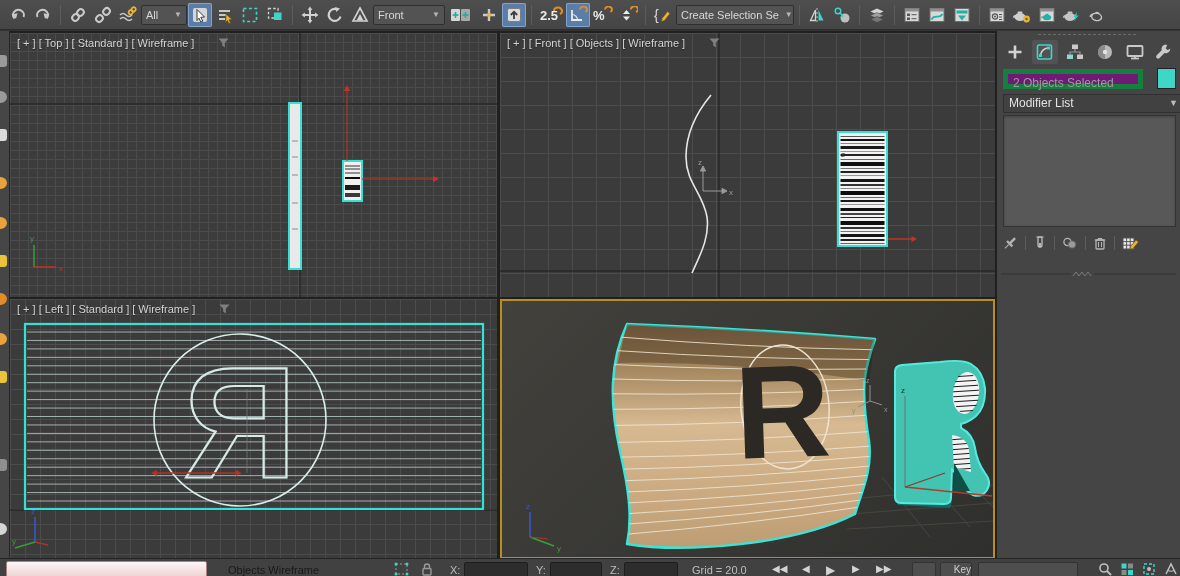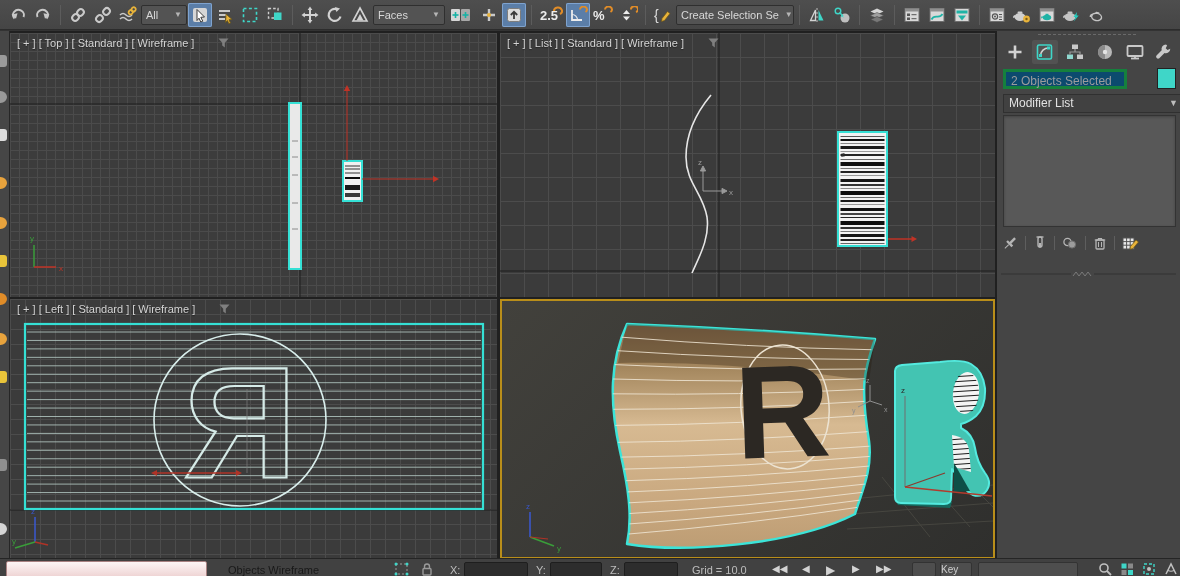--- a/index.html
+++ b/index.html
@@ -40,22 +40,22 @@
     display:flex; align-items:center; gap:24px; z-index:5; text-shadow:0 1px 1px rgba(0,0,0,.4); }
   .vp svg.scene { position:absolute; left:0; top:0; }
   #vp-persp { border:2px solid #b98e1a; background:linear-gradient(135deg,#42413c,#2f2f2d); }
 
   
   #panel { position:absolute; left:997px; top:31px; width:183px; height:527px; background:#454545; }
   #panel .grip { position:absolute; left:40px; top:2px; width:100px; height:3px;
     background-image:radial-gradient(#6a6a6a 1px,transparent 1.2px); background-size:5px 3px; }
   .ptab { position:absolute; top:9px; width:26px; height:24px; display:flex; align-items:center; justify-content:center; border-radius:2px; }
   .ptab.sel { background:#525252; }
-  #namefield { position:absolute; left:6px; top:38px; width:124px; height:20px; background:#0c4a6e;
-    border:3px solid #15803d; color:#9c9c9c; font-size:12px; line-height:18px; padding:0 5px; }
+  #namefield { position:absolute; left:6px; top:38px; width:140px; height:20px; background:#701a75;
+    border:5px solid #15803d; color:#9c9c9c; font-size:12px; line-height:18px; padding:0 5px; }
   #swatch { position:absolute; left:160px; top:37px; width:19px; height:21px; background:#3fd6c8;
     border:1px solid #222; }
   #modlist { position:absolute; left:6px; top:63px; width:181px; height:19px; background:#414141;
     border:1px solid #303030; color:#e2e2e2; font-size:12px; line-height:17px; padding:0 5px; }
   #modlist .car { float:right; color:#bdbdbd; font-size:9px; }
   #stackbox { position:absolute; left:6px; top:84px; width:173px; height:112px; background:#585858;
     border:1px solid #333; box-shadow:inset 0 1px 3px rgba(0,0,0,.25); }
   #stackbtns { position:absolute; left:4px; top:201px; width:176px; height:22px;
     display:flex; align-items:center; gap:2px; }
   .sb-sep { width:1px; height:14px; background:#2e2e2e; border-right:1px solid #5e5e5e; margin:0 4px; }
@@ -63,21 +63,21 @@
 
   
   #statusbar { position:absolute; left:0; top:558px; width:1180px; height:18px;
     background:#414141; border-top:1px solid #252525; font-size:11px; color:#c7c7c7; }
   #listener { position:absolute; left:6px; top:2px; width:201px; height:16px; border-radius:2px 2px 0 0;
     background:linear-gradient(#fdf6f6,#efd5d5); border:1px solid #a98383; }
   #prompt { position:absolute; left:228px; top:5px; color:#191919; font-size:11px; }
   .sb-box { position:absolute; top:3px; height:15px; background:#2d2d2d; border:1px solid #1e1e1e; border-radius:2px; }
   .sb-lbl { position:absolute; top:5px; color:#bdbdbd; }
   .sb-btn { position:absolute; top:3px; height:15px; background:#4e4e4e; border:1px solid #333;
-    border-radius:2px; color:#cfcfcf; font-size:10px; text-align:left; line-height:14px; }
+    border-radius:2px; color:#cfcfcf; font-size:10px; text-align:right; line-height:14px; }
   .pb { position:absolute; top:4px; color:#d3d3d3; font-size:10px; }
 
   svg text { font-family:"Liberation Sans",sans-serif; }
 </style>
 </head>
 <body>
 
 <div id="toolbar">
   <div class="tb-btn">
     <svg width="18" height="18">
@@ -174,21 +174,21 @@
         <path d="M9 1 l5 1.5 -3.6 3.6 z" fill="#d2d2d2"></path>
       </svg>
   </div>
   <div class="tb-btn">
     <svg width="18" height="18">
         <path d="M9 2 L16 15 H2 Z" fill="none" stroke="#d2d2d2" stroke-width="1.6"></path>
         <path d="M9 8 L12.5 14.5 H5.5 Z" fill="#d2d2d2"></path>
       </svg>
   </div>
   <div class="tb-dd" style="width:72px">
-    <span>Faces</span>
+    <span>Front</span>
       <span class="car">▼</span>
   </div>
   <div class="tb-btn" style="width:30px">
     <svg width="24" height="18">
         <rect x="2" y="3" width="9" height="12" rx="1" fill="#d6d6d6"></rect>
         <rect x="12" y="3" width="9" height="12" rx="1" fill="#a8a8a8"></rect>
         <g stroke="#16b2a5" stroke-width="1.6">
           <line x1="6.5" y1="6" x2="6.5" y2="12"></line>
           <line x1="3.5" y1="9" x2="9.5" y2="9"></line>
           <line x1="16.5" y1="6" x2="16.5" y2="12"></line>
@@ -403,21 +403,21 @@
         <line x1="24" y1="234" x2="24" y2="212" stroke="#3a9d3a" stroke-width="1.5"></line>
         <line x1="24" y1="234" x2="46" y2="234" stroke="#c03326" stroke-width="1.5"></line>
         <text x="20" y="208" font-size="8" fill="#3a9d3a">y</text>
         <text x="49" y="238" font-size="8" fill="#c03326">x</text>
       </g>
     </svg>
   </div>
 
   <div class="vp grid-med" id="vp-front" style="left:490px;top:2px;width:495px;height:264px">
     <div class="vp-label">
-      <span>[ + ] [ List ] [ Standard ] [ Wireframe ]</span>
+      <span>[ + ] [ Front ] [ Objects ] [ Wireframe ]</span>
       <svg width="11" height="10">
           <path d="M0.5 0.5 H10.5 L6.8 4.8 V9.5 L4.2 7.6 V4.8 Z" fill="#7f7f7f"></path>
         </svg>
     </div>
     <svg class="scene" width="495" height="264">
       <line x1="219" y1="0" x2="219" y2="264" stroke="#1e1e1e"></line>
       <line x1="0" y1="238" x2="495" y2="238" stroke="#1e1e1e"></line>
 
       <path d="M211 62 C196 80 186 102 186 124 C186 150 203 160 207 184 C210 205 199 224 192 240" fill="none" stroke="#e6e6e6" stroke-width="1.6"></path>
 
@@ -742,21 +742,21 @@
       <path d="M4.5 6.5 V4.5 a2.5 2.5 0 0 1 5 0 V6.5" fill="none" stroke="#9a9a9a" stroke-width="1.4"></path>
     </svg>
 
   <span class="sb-lbl" style="left:450px">X:</span>
   <div class="sb-box" style="left:464px;width:64px"></div>
   <span class="sb-lbl" style="left:536px">Y:</span>
   <div class="sb-box" style="left:550px;width:52px"></div>
   <span class="sb-lbl" style="left:610px">Z:</span>
   <div class="sb-box" style="left:624px;width:54px"></div>
 
-  <span class="sb-lbl" style="left:692px">Grid = 10.0</span>
+  <span class="sb-lbl" style="left:692px">Grid = 20.0</span>
 
   <span class="pb" style="left:772px">◀◀</span>
   <span class="pb" style="left:802px">◀</span>
   <span class="pb" style="left:826px;font-size:12px">▶</span>
   <span class="pb" style="left:852px">▶</span>
   <span class="pb" style="left:876px">▶▶</span>
 
   <div class="sb-btn" style="left:912px;width:24px"></div>
   <div class="sb-btn" style="left:940px;width:32px">Key</div>
   <div class="sb-btn" style="left:978px;width:100px;text-align:right;padding:18px 5px">

